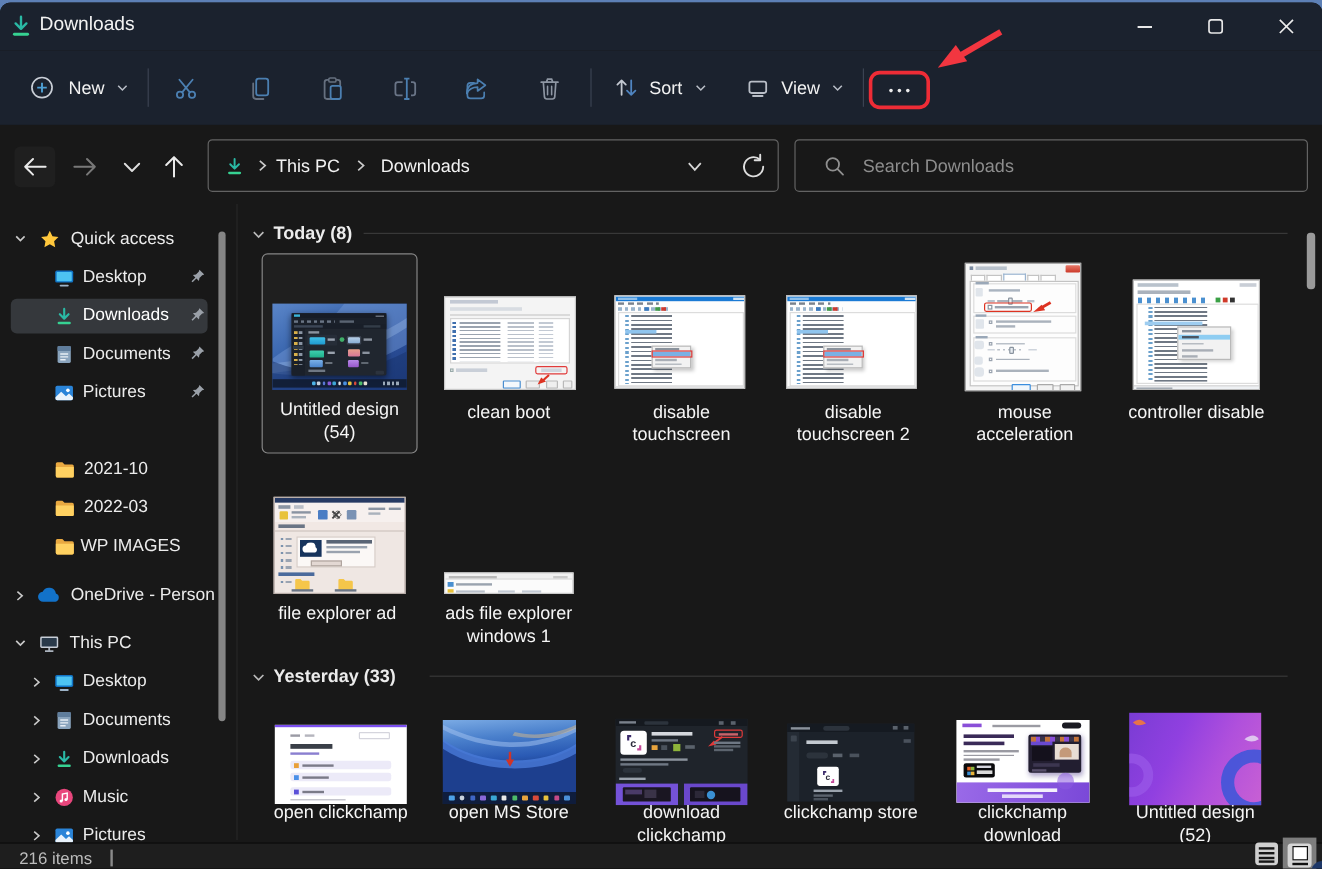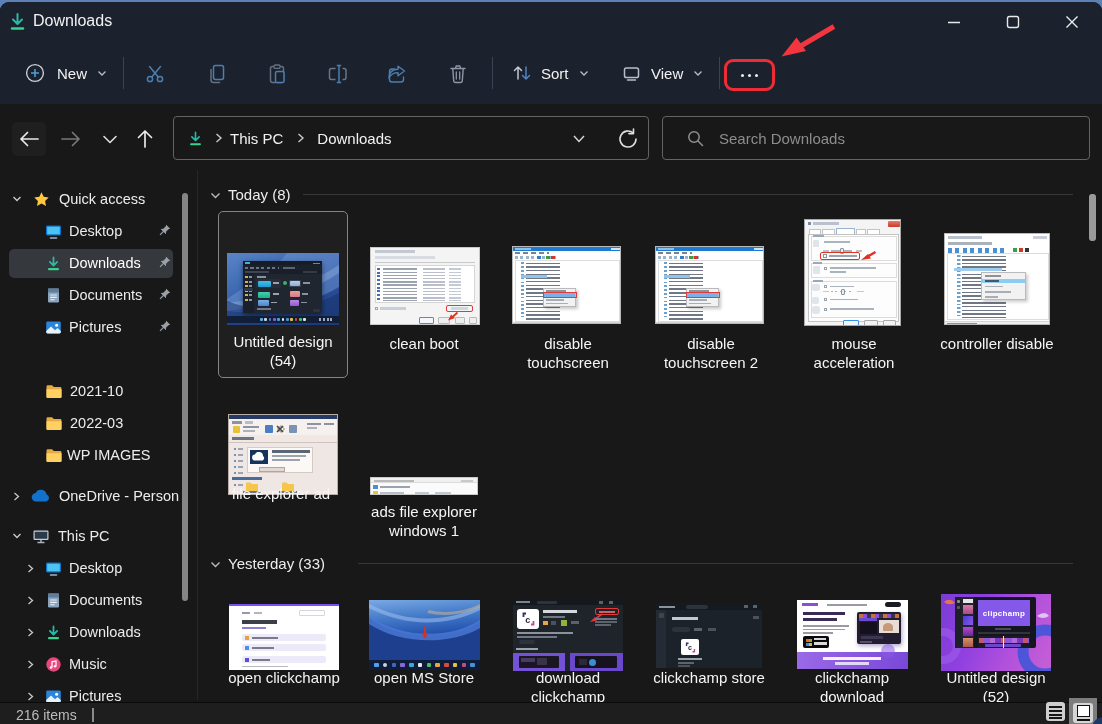--- a/index.html
+++ b/index.html
@@ -16,21 +16,21 @@
   .wtxt { color:#f2f2f2; font-size:15px; }
   .gtxt { color:#8d8d8d; }
   #addr { position:absolute; left:0; top:102px; width:1102px; height:66px; }
   .navbtn { position:absolute; top:21px; }
   #crumbbox { position:absolute; left:173px; top:12px; width:476px; height:44px; border:1px solid #636363; border-radius:4px; display:flex; align-items:center; }
   #searchbox { position:absolute; left:662px; top:12px; width:428px; height:44px; border:1px solid #636363; border-radius:4px; display:flex; align-items:center; }
   #sidebar { position:absolute; left:0; top:168px; width:197px; height:532px; }
   .srow { position:absolute; left:0; width:197px; height:30px; display:flex; align-items:center; color:#ececec; font-size:14.5px; }
   .srow .lbl { white-space:nowrap; }
   #content { position:absolute; left:198px; top:168px; width:904px; height:532px; overflow:hidden; }
-  .sechead { position:absolute; color:#ececec; font-size:15px; }
+  .sechead { position:absolute; color:#ececec; font-size:15px;font-weight:bold; }
   .secline { position:absolute; height:1px; background:#383838; }
   .tile-label { position:absolute; color:#f5f5f5; font-size:15px; text-align:center; line-height:19px; }
   .thumb { position:absolute; overflow:hidden; }
   #statusbar { position:absolute; left:0; top:700px; width:1102px; height:24px; background:#1e1e1e; border-top:1px solid #0a0a0a; }
 </style>
 </head>
 <body>
 <div id="bluetop"></div>
 <div id="win">
 
@@ -577,21 +577,21 @@
       <div class="abs" style="left:3px;top:62px;width:30px;height:2.5px;background:#4a6a9c"></div>
       <svg class="abs" style="left:16px;top:66px" width="14" height="12" viewBox="0 0 14 12">
           <path d="M1 2.5 a1 1 0 0 1 1-1 h3.4 l1.4 1.4 h5.2 a1 1 0 0 1 1 1 v6 a1 1 0 0 1 -1 1 H2 a1 1 0 0 1 -1-1 z" fill="#f5c64a"></path>
         </svg>
       <svg class="abs" style="left:52px;top:66px" width="14" height="12" viewBox="0 0 14 12">
           <path d="M1 2.5 a1 1 0 0 1 1-1 h3.4 l1.4 1.4 h5.2 a1 1 0 0 1 1 1 v6 a1 1 0 0 1 -1 1 H2 a1 1 0 0 1 -1-1 z" fill="#f5c64a"></path>
         </svg>
       <div class="abs" style="left:14px;top:76px;width:18px;height:2px;background:#6a7585"></div>
       <div class="abs" style="left:50px;top:76px;width:18px;height:2px;background:#6a7585"></div>
     </div>
-    <div class="tile-label" style="left:13px;top:314px;width:140px">file explorer ad</div>
+    <div class="tile-label" style="left:13px;top:332px;width:140px">file explorer ad</div>
 
     <div class="thumb" style="left:172px;top:307px;width:108px;height:18px;background:#fbfbfb;border:1px solid #c9c9c9">
       <div class="abs" style="left:0;top:0;width:108px;height:5px;background:#f0f0f0;border-bottom:1px solid #dcdcdc"></div>
       <div class="abs" style="left:3px;top:1.5px;width:40px;height:2px;background:#b9b9b9"></div>
       <div class="abs" style="left:90px;top:1.5px;width:12px;height:2px;background:#c9c9c9"></div>
       <div class="abs" style="left:2px;top:7px;width:5px;height:4px;background:#4a90d0"></div>
       <div class="abs" style="left:9px;top:8px;width:30px;height:2px;background:#9aa3af"></div>
       <div class="abs" style="left:2px;top:13px;width:5px;height:3px;background:#e8c23a"></div>
       <div class="abs" style="left:9px;top:13.5px;width:24px;height:2px;background:#b9c0ca"></div>
       <div class="abs" style="left:44px;top:13.5px;width:14px;height:2px;background:#c3cad4"></div>
@@ -752,40 +752,20 @@
     <div class="tile-label" style="left:584px;top:498px;width:140px">clickchamp<br>download</div>
 
     <div class="thumb" style="left:743px;top:424px;width:110px;height:77px;background:linear-gradient(115deg,#7a3cd4 0%,#9040e0 35%,#b050dc 65%,#c860d4 100%)">
       <svg class="abs" style="left:0;top:0" width="110" height="77" viewBox="0 0 110 77">
         <circle cx="104" cy="58" r="22" fill="none" stroke="#3a56d8" stroke-width="11" opacity=".85"></circle>
         <circle cx="2" cy="52" r="14" fill="none" stroke="#9a5ae8" stroke-width="8" opacity=".7"></circle>
         <path d="M3 8 q6 -5 11 1 q-7 3 -11 -1" fill="#e8734a"></path>
         <path d="M96 22 q8 -6 12 0 q-6 4 -12 0" fill="#e8e0f4" opacity=".8"></path>
       </svg>
 
-      <div class="abs" style="left:14px;top:3px;width:81px;height:51px;background:#15151d;border-radius:2px">
-        <div class="abs" style="left:0;top:0;width:6px;height:51px;background:#1f1f2a"></div>
-        <div class="abs" style="left:1.5px;top:3px;width:3px;height:3px;background:#8a8a98;border-radius:1px"></div>
-        <div class="abs" style="left:1.5px;top:9px;width:3px;height:3px;background:#5a5a68;border-radius:1px"></div>
-        <div class="abs" style="left:6px;top:0;width:13px;height:51px;background:#23232e"></div>
-        <div class="abs" style="left:7.5px;top:2px;width:10px;height:4px;background:#e8e4ea"></div>
-        <div class="abs" style="left:7.5px;top:8px;width:10px;height:9px;background:linear-gradient(#d87aa8,#a84a88)"></div>
-        <div class="abs" style="left:7.5px;top:19px;width:10px;height:9px;background:linear-gradient(120deg,#4a3ad8,#8a5ae8)"></div>
-        <div class="abs" style="left:7.5px;top:30px;width:10px;height:9px;background:linear-gradient(#b44ad0,#6a2a98)"></div>
-        <div class="abs" style="left:7.5px;top:41px;width:10px;height:9px;background:linear-gradient(#d8906a,#a85a4a)"></div>
-        <div class="abs" style="left:23px;top:3px;width:52px;height:26px;background:#8458e8;display:flex;align-items:center;justify-content:center">
-            <span style="color:#fff;font-size:8px;font-weight:bold;letter-spacing:.3px">clipchamp</span>
-          </div>
-        <div class="abs" style="left:40px;top:31px;width:16px;height:2px;background:#4a4a58"></div>
-        <div class="abs" style="left:23px;top:35px;width:52px;height:2px;background:#33333f"></div>
-        <div class="abs" style="left:23px;top:39px;width:52px;height:12px;background:#1b1b25"></div>
-        <div class="abs" style="left:24px;top:41px;width:50px;height:4.5px;background:repeating-linear-gradient(to right,#c4566a 0 5px,#8a58d8 5px 11px,#b06ad8 11px 16px,#7a3ab8 16px 22px)"></div>
-        <div class="abs" style="left:30px;top:47px;width:36px;height:3px;background:#6a48c8;border-radius:1px"></div>
-        <div class="abs" style="left:48px;top:39px;width:1px;height:12px;background:#e8e8e8"></div>
-      </div>
     </div>
     <div class="tile-label" style="left:728px;top:498px;width:140px">Untitled design<br>(52)</div>
   </div>
 
   <div class="abs" style="left:1089px;top:192px;width:7px;height:47px;background:#9a9a9a;border-radius:3px"></div>
 
   <div id="statusbar">
     <span class="abs" style="left:16px;top:4px;font-size:14px;color:#bcbcbc">216 items</span>
     <div class="abs" style="left:92px;top:5px;width:1.5px;height:14px;background:#8a8a8a"></div>
     <div class="abs" style="left:1046px;top:-1px;width:19px;height:19px;background:#cfcfcf;border-radius:3px">

